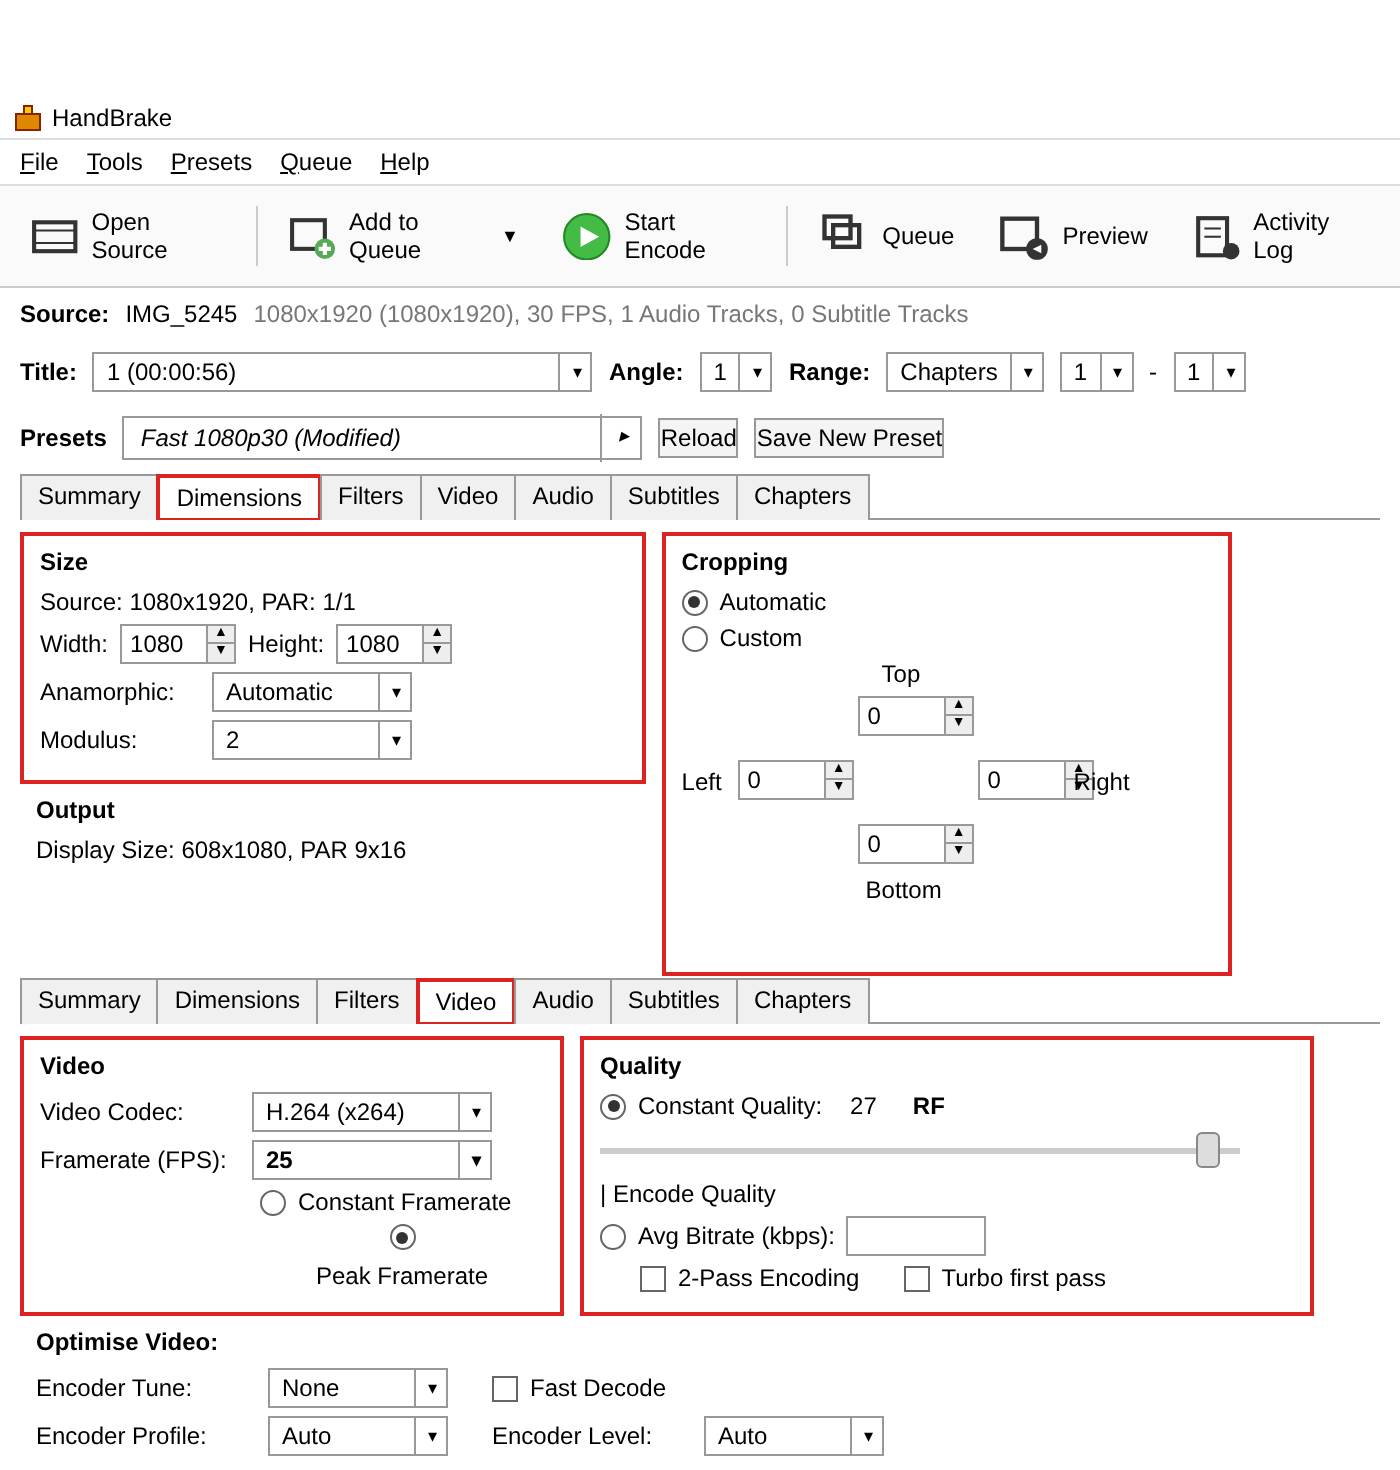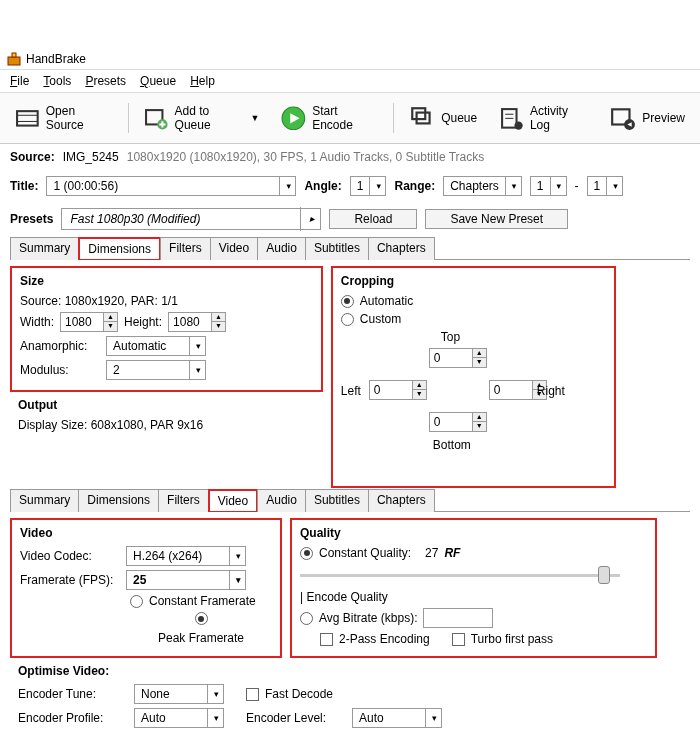--- a/index.html
+++ b/index.html
@@ -29,21 +29,21 @@
   .panel { padding:6px 8px; }
   .panel h4 { margin:0 0 6px 0; font-weight:bold; font-size:12px;}
   .row { display:flex; align-items:center; gap:6px; margin:4px 0; }
   .croparea { position:relative; width:230px; height:150px;}
   .radio, .check { width:13px; height:13px; border:1px solid #666; display:inline-flex; align-items:center; justify-content:center; background:#fff; }
   .radio { border-radius:50%; }
   .radio.checked::after{content:"";width:6px;height:6px;background:#333;border-radius:50%;}
   .sliderwrap { position:relative; width:270px; height:18px; display:flex; align-items:center;}
   .sliderwrap .track { height:3px; flex:1; background:#ccc;}
   .sliderwrap .thumb { position:absolute; top:2px; width:10px; height:14px; background:#eee; border:1px solid #888;}
-  .btn { border:1px solid #999; background:#f4f4f4; padding:2px 24px; cursor:pointer;}
+  .btn { border:1px solid #999; background:#f4f4f4; padding:2px 0; cursor:pointer;}
   .dropdown { display:inline-flex; align-items:center; border:1px solid #999; background:#fff; padding:0; height:20px;}
   .dropdown span { padding:1px 6px;}
   .dropdown .arr { border-left:1px solid #999; width:16px; text-align:center; font-size:9px; line-height:18px;}
   .wide { flex:1; }
   .qualitysliderwrap{position:relative; width:320px; height:18px; margin:6px 0;}
   .qualitysliderwrap .track{height:3px;background:#ccc;position:absolute;top:8px;left:0;right:0;}
   .qualitysliderwrap .thumb{position:absolute;top:0;width:12px;height:18px;background:#ddd;border:1px solid #888;border-radius:3px;}
   .presetsdd{display:flex; align-items:center; border:1px solid #999; background:#fff; height:22px; flex:0 0 260px;}
   .presetsdd span{padding:2px 8px; font-style:italic;}
   .presetsdd .arr{border-left:1px solid #999; width:20px; text-align:center; font-size:10px; line-height:20px;}
@@ -107,37 +107,37 @@
         <svg viewBox="0 0 24 24">
           <rect x="3" y="3" width="12" height="10" fill="none" stroke="#333" stroke-width="2"></rect>
           <rect x="7" y="7" width="12" height="10" fill="none" stroke="#333" stroke-width="2"></rect>
         </svg>
       </span>
     <span>Queue</span>
   </div>
   <div class="toolbtn">
     <span class="toolicon">
         <svg viewBox="0 0 24 24">
+          <rect x="2" y="4" width="16" height="14" fill="none" stroke="#333" stroke-width="2"></rect>
+          <circle cx="18" cy="18" r="5" fill="#333"></circle>
+          <path d="M16 18l4-2v4z" fill="#fff"></path>
+        </svg>
+      </span>
+    <span>Preview</span>
+  </div>
+  <div class="toolbtn">
+    <span class="toolicon">
+        <svg viewBox="0 0 24 24">
           <rect x="3" y="3" width="14" height="18" fill="none" stroke="#333" stroke-width="2"></rect>
           <line x1="6" y1="8" x2="14" y2="8" stroke="#333"></line>
           <line x1="6" y1="12" x2="14" y2="12" stroke="#333"></line>
           <circle cx="19" cy="19" r="4" fill="#333"></circle>
         </svg>
       </span>
     <span>Activity Log</span>
-  </div>
-  <div class="toolbtn">
-    <span class="toolicon">
-        <svg viewBox="0 0 24 24">
-          <rect x="2" y="4" width="16" height="14" fill="none" stroke="#333" stroke-width="2"></rect>
-          <circle cx="18" cy="18" r="5" fill="#333"></circle>
-          <path d="M16 18l4-2v4z" fill="#fff"></path>
-        </svg>
-      </span>
-    <span>Preview</span>
   </div>
 </div>
 
 <div class="srcrow">
   <b>Source:</b>
   <span>IMG_5245</span>
   <span class="muted">1080x1920 (1080x1920), 30 FPS, 1 Audio Tracks, 0 Subtitle Tracks</span>
 </div>
 
 <div class="titlerow">
@@ -315,21 +315,21 @@
       <span>Peak Framerate</span>
     </div>
   </div>
 
   <div class="panel redbox" style="width:54%;">
     <h4>Quality</h4>
     <div class="row">
       <span class="radio checked"></span>
       <span>Constant Quality:</span>
       <span style="margin-left:8px;">27</span>
-      <b style="font-style:italic;">RF</b>
+      <b style="margin-left:12px;">RF</b>
     </div>
     <div class="qualitysliderwrap">
       <div class="track"></div>
       <div class="thumb" style="left:298px;"></div>
     </div>
     <div class="row">| Encode Quality</div>
     <div class="row">
       <span class="radio"></span>
       <span>Avg Bitrate (kbps):</span>
       <input type="text" style="width: 70px;">

